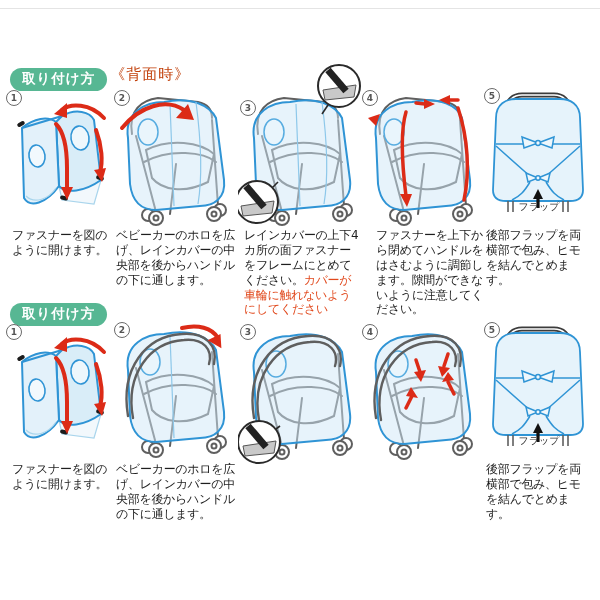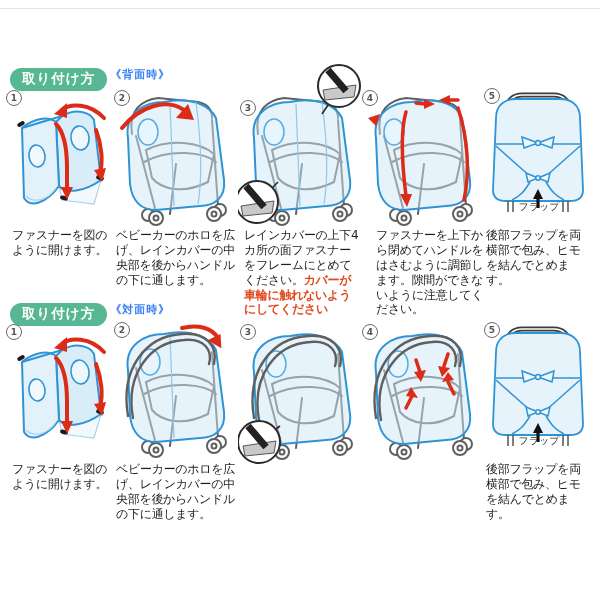--- a/index.html
+++ b/index.html
@@ -6,37 +6,37 @@
   .page{
     position:relative;width:600px;height:600px;background:#ffffff;
     font-family:"DejaVu Sans","Liberation Sans",sans-serif;overflow:hidden;
   }
   .top-hairline{position:absolute;top:8px;left:0;width:600px;height:1px;background:#e4e4e4;}
   .section-header{position:absolute;display:flex;align-items:center;height:24px;}
   .badge{
     display:inline-block;background:#57b793;color:#fff;font-weight:bold;
     font-size:13.5px;line-height:1;padding:4px 12px 5px;border-radius:13px;letter-spacing:1px;margin-top:11px;
   }
-  .mode{color:#3b82f6;font-weight:bold;font-size:11px;margin-left:3px;letter-spacing:1px;}
+  .mode{color:#c2410c;font-weight:normal;font-size:15px;margin-left:3px;letter-spacing:1px;}
   .figure{position:absolute;}
   .stepnum{
     position:absolute;top:2px;left:2px;width:14px;height:14px;border:1.2px solid #6a6a6a;
     border-radius:50%;color:#555;font-size:9px;line-height:14px;text-align:center;background:#fff;
     font-weight:bold;z-index:3;
   }
   .num-low{top:38px;}
   .flap-label{
     position:absolute;left:0;right:0;bottom:12px;text-align:center;
     font-size:10px;color:#333;letter-spacing:0px;
   }
   .caption{
     position:absolute;font-size:12px;line-height:1.24;color:#1e1e1e;
     word-break:break-all;letter-spacing:-0.3px;
   }
-  .caption .warn{color:#e1491d;font-weight:bold;}
+  .caption .warn{color:#e1491d;font-weight:normal;}
   .clipped{height:68px;overflow:hidden;}
   svg{display:block;}
 </style>
 </head>
 <body>
 
 <div class="page">
   <div class="top-hairline"></div>
 
   <div class="section-header" style="left:10px;top:62px;">
@@ -223,21 +223,20 @@
   </div>
   <div class="caption" style="left:376px;top:228px;width:116px;">
     <span>ファスナーを上下から閉めてハンドルをはさむように調節します。隙間ができないように注意してください。</span>
   </div>
   <div class="caption" style="left:486px;top:228px;width:106px;">
     <span>後部フラップを両横部で包み、ヒモを結んでとめます。</span>
   </div>
 
   <div class="section-header" style="left:10px;top:297px;">
     <span class="badge">取り付け方</span>
-    <span class="mode">《対面時》</span>
   </div>
 
   <div class="figure" style="left:4px;top:322px;width:110px;height:140px;">
     <div class="stepnum">1</div>
     <svg width="110" height="138" viewBox="0 0 110 138">
       <path d="M55,98 L97,92 L90,116 L58,112 Z" fill="#f2f8fc" stroke="#a9d5ec" stroke-width="1.2"></path>
       <path d="M58,28 C72,20 86,24 90,32 L97,92 C80,104 62,106 55,98 L52,34 Z" fill="#d9edf8" stroke="#2f94d5" stroke-width="2" stroke-linejoin="round"></path>
       <ellipse cx="76" cy="50" rx="9" ry="12" fill="#eef7fc" stroke="#2f94d5" stroke-width="1.6" transform="rotate(-8 76 50)"></ellipse>
       <path d="M18,40 C30,30 44,28 52,34 L55,98 C42,116 26,120 20,110 Z" fill="#e3f1fa" stroke="#2f94d5" stroke-width="2" stroke-linejoin="round"></path>
       <ellipse cx="33" cy="68" rx="8" ry="11" fill="#f2f9fd" stroke="#2f94d5" stroke-width="1.6" transform="rotate(-8 33 68)"></ellipse>

